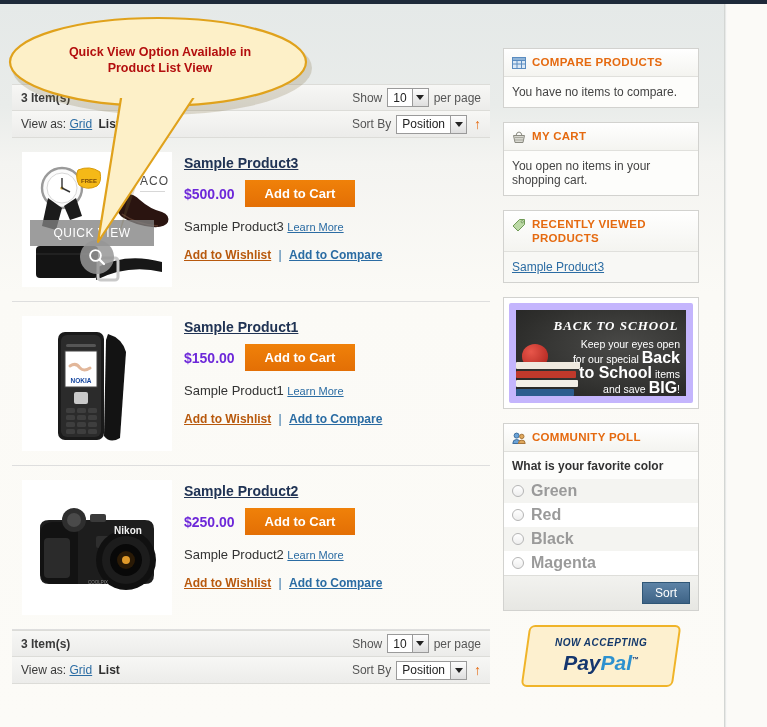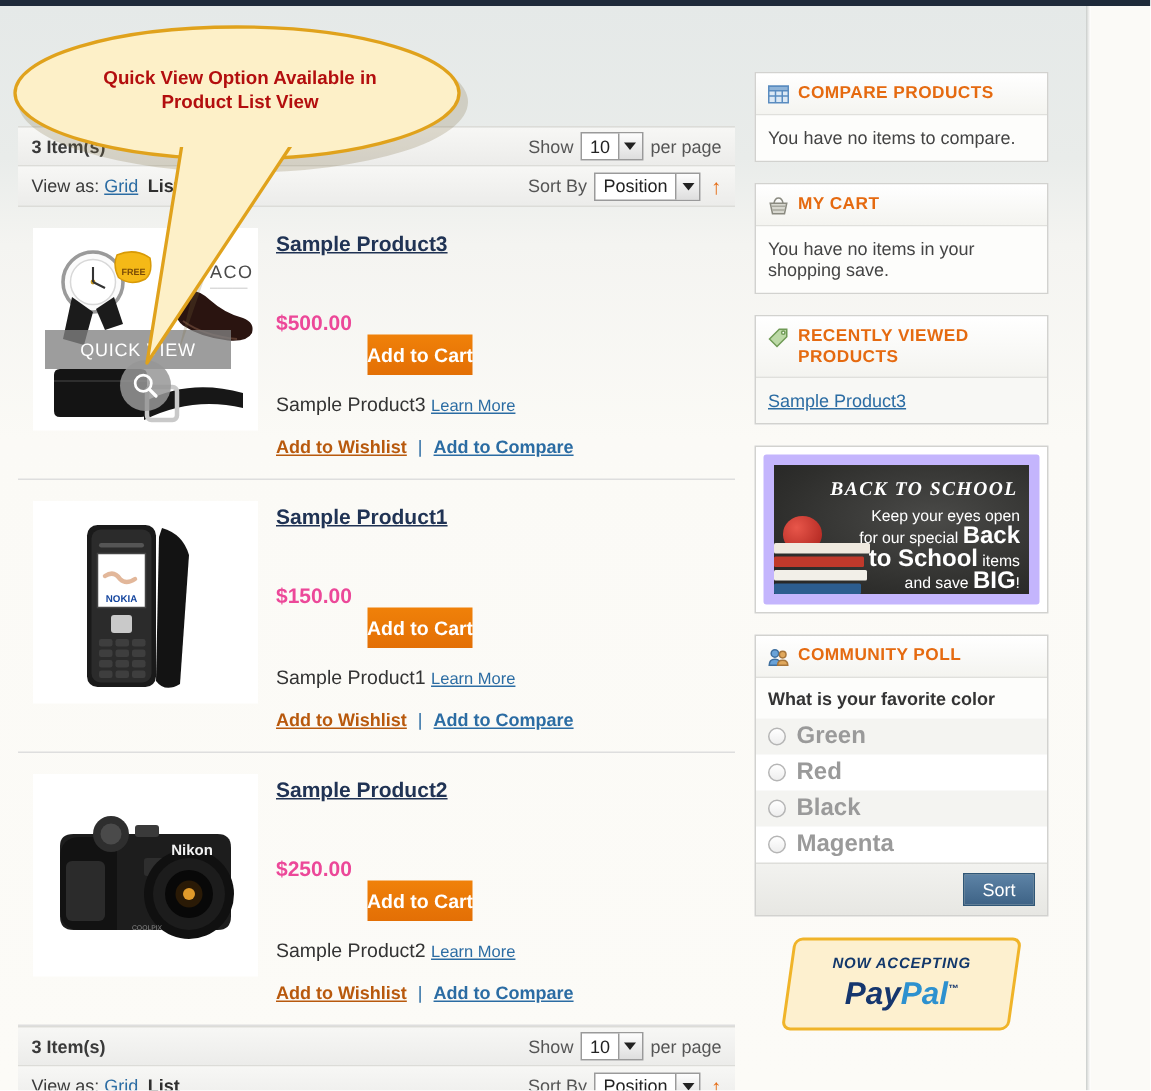--- a/index.html
+++ b/index.html
@@ -87,27 +87,26 @@
     position: relative; background:#fff;
     display:flex; align-items:center; justify-content:center;
     overflow:hidden;
   }
   .prod-info { padding-left: 12px; padding-top: 2px; flex:1; }
   .prod-name {
     font-size: 14px; font-weight: bold; color:#203354;
     text-decoration: underline; display:inline-block; margin-bottom: 9px;
   }
   .price-row { display:flex; align-items:center; gap:10px; margin-bottom:12px;}
-  .price { color:#ec4899; font-weight:bold; font-size:14px; }
+  .price { color:#6d28d9; font-weight:bold; font-size:14px; }
   .btn-cart {
     background: linear-gradient(180deg,#f08109,#e36f05);
     color:#fff; font-weight:bold; font-size:13px;
-    border:none; padding:6px 0; cursor:pointer;
+    border:none; padding:6px 20px; cursor:pointer;
     font-family:"Liberation Sans",sans-serif;
-    margin-top:44px;
   }
   .desc { font-size:13px; color:#333; margin-bottom:14px;}
   .desc a { color:#2b6ca3; font-size:11px; text-decoration:underline; }
   .links { font-size:12px; }
   .links a.wish { color:#b8590d; text-decoration:underline; font-weight:bold;}
   .links a.cmp { color:#2b6ca3; text-decoration:underline; font-weight:bold;}
   .links .sep { color:#2b6ca3; padding:0 4px; }
 
   
   .qv-bar {
@@ -440,21 +439,21 @@
     <div class="block">
       <div class="block-head">
         <svg class="ico" viewBox="0 0 14 14">
           <path d="M1.5 5.5 h11 l-1.5 7 h-8 z" fill="#d8d8d0" stroke="#8a8a80"></path>
           <path d="M4 5.5 q0.6 -3.5 3 -3.5 q2.4 0 3 3.5" fill="none" stroke="#8a8a80"></path>
           <line x1="2.6" y1="7.5" x2="11.4" y2="7.5" stroke="#a8a89e"></line>
           <line x1="2.9" y1="10" x2="11.1" y2="10" stroke="#a8a89e"></line>
         </svg>
         <span class="block-title">MY CART</span>
       </div>
-      <div class="block-body">You have no items in your shopping save.</div>
+      <div class="block-body">You open no items in your shopping cart.</div>
     </div>
 
     <div class="block">
       <div class="block-head">
         <svg class="ico" viewBox="0 0 14 14">
           <path d="M7.5 1.5 h5 v5 l-6.5 6.5 l-5 -5 z" fill="#bcd9a6" stroke="#6f9a55"></path>
           <circle cx="10.2" cy="3.8" r="1.1" fill="#fff" stroke="#6f9a55"></circle>
         </svg>
         <span class="block-title">RECENTLY VIEWED PRODUCTS</span>
       </div>

